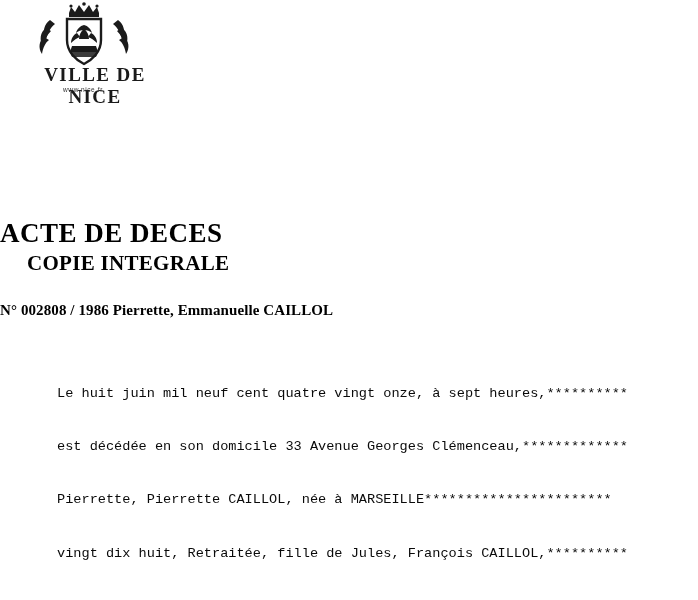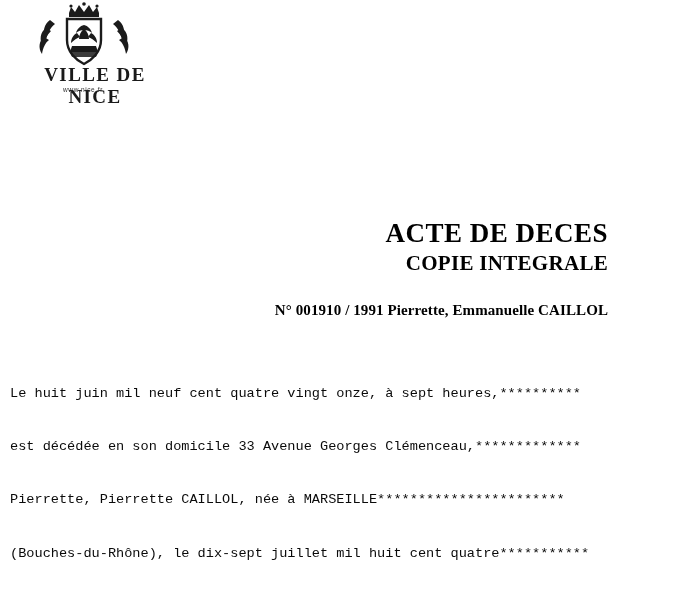--- a/index.html
+++ b/index.html
@@ -59,36 +59,37 @@
     letter-spacing: 0.6px;
     color: #333333;
   }
 
   
   .title-block {
     position: absolute;
     top: 218px;
     left: 0;
     width: 608px;
-    text-align: right;
+    text-align: left;
   }
   .title-main {
     font-family: "Liberation Serif", serif;
     font-weight: bold;
     font-size: 27px;
     letter-spacing: 0.5px;
     line-height: 1.12;
   }
   .title-sub {
     font-family: "Liberation Serif", serif;
     font-weight: bold;
     font-size: 21px;
     letter-spacing: 0.3px;
     margin-top: 3px;
     line-height: 1.15;
+    padding-left: 27px;
   }
   .title-ref {
     font-family: "Liberation Serif", serif;
     font-weight: bold;
     font-size: 15px;
     margin-top: 27px;
     letter-spacing: 0.1px;
   }
 
   
@@ -100,20 +101,21 @@
     font-family: "Liberation Mono", "DejaVu Sans Mono", monospace;
     font-size: 13.6px;
     line-height: 17.8px;
     letter-spacing: 0px;
     white-space: pre;
     color: #0a0a0a;
   }
   .body-text .line {
     white-space: pre;
     height: 17.8px;
+    margin-left: 47px;
   }
 </style>
 </head>
 <body>
 
 <div class="doc-header">
 
   <div class="crest-wrap">
     <svg width="96" height="66" viewBox="0 0 96 66" xmlns="http://www.w3.org/2000/svg">
 
@@ -147,28 +149,27 @@
     </svg>
   </div>
 
   <div class="city-name">VILLE DE NICE</div>
   <div class="city-url">www.nice.fr</div>
 </div>
 
 <div class="title-block">
   <div class="title-main">ACTE DE DECES</div>
   <div class="title-sub">COPIE INTEGRALE</div>
-  <div class="title-ref">N° 001910 / 1991 Pierrette, Emmanuelle CAILLOL</div>
+  <div class="title-ref">N° 002808 / 1986 Pierrette, Emmanuelle CAILLOL</div>
 </div>
 
 <div class="body-text">
   <div class="line">Le huit juin mil neuf cent quatre vingt onze, à sept heures,**********</div>
   <div class="line">est décédée en son domicile 33 Avenue Georges Clémenceau,*************</div>
   <div class="line">Pierrette, Pierrette CAILLOL, née à MARSEILLE***********************</div>
-  <div class="line">(Bouches-du-Rhône), le dix-sept juillet mil huit cent quatre***********</div>
   <div class="line">vingt dix huit, Retraitée, fille de Jules, François CAILLOL,**********</div>
   
   
   
   
   
   
   
   
   

